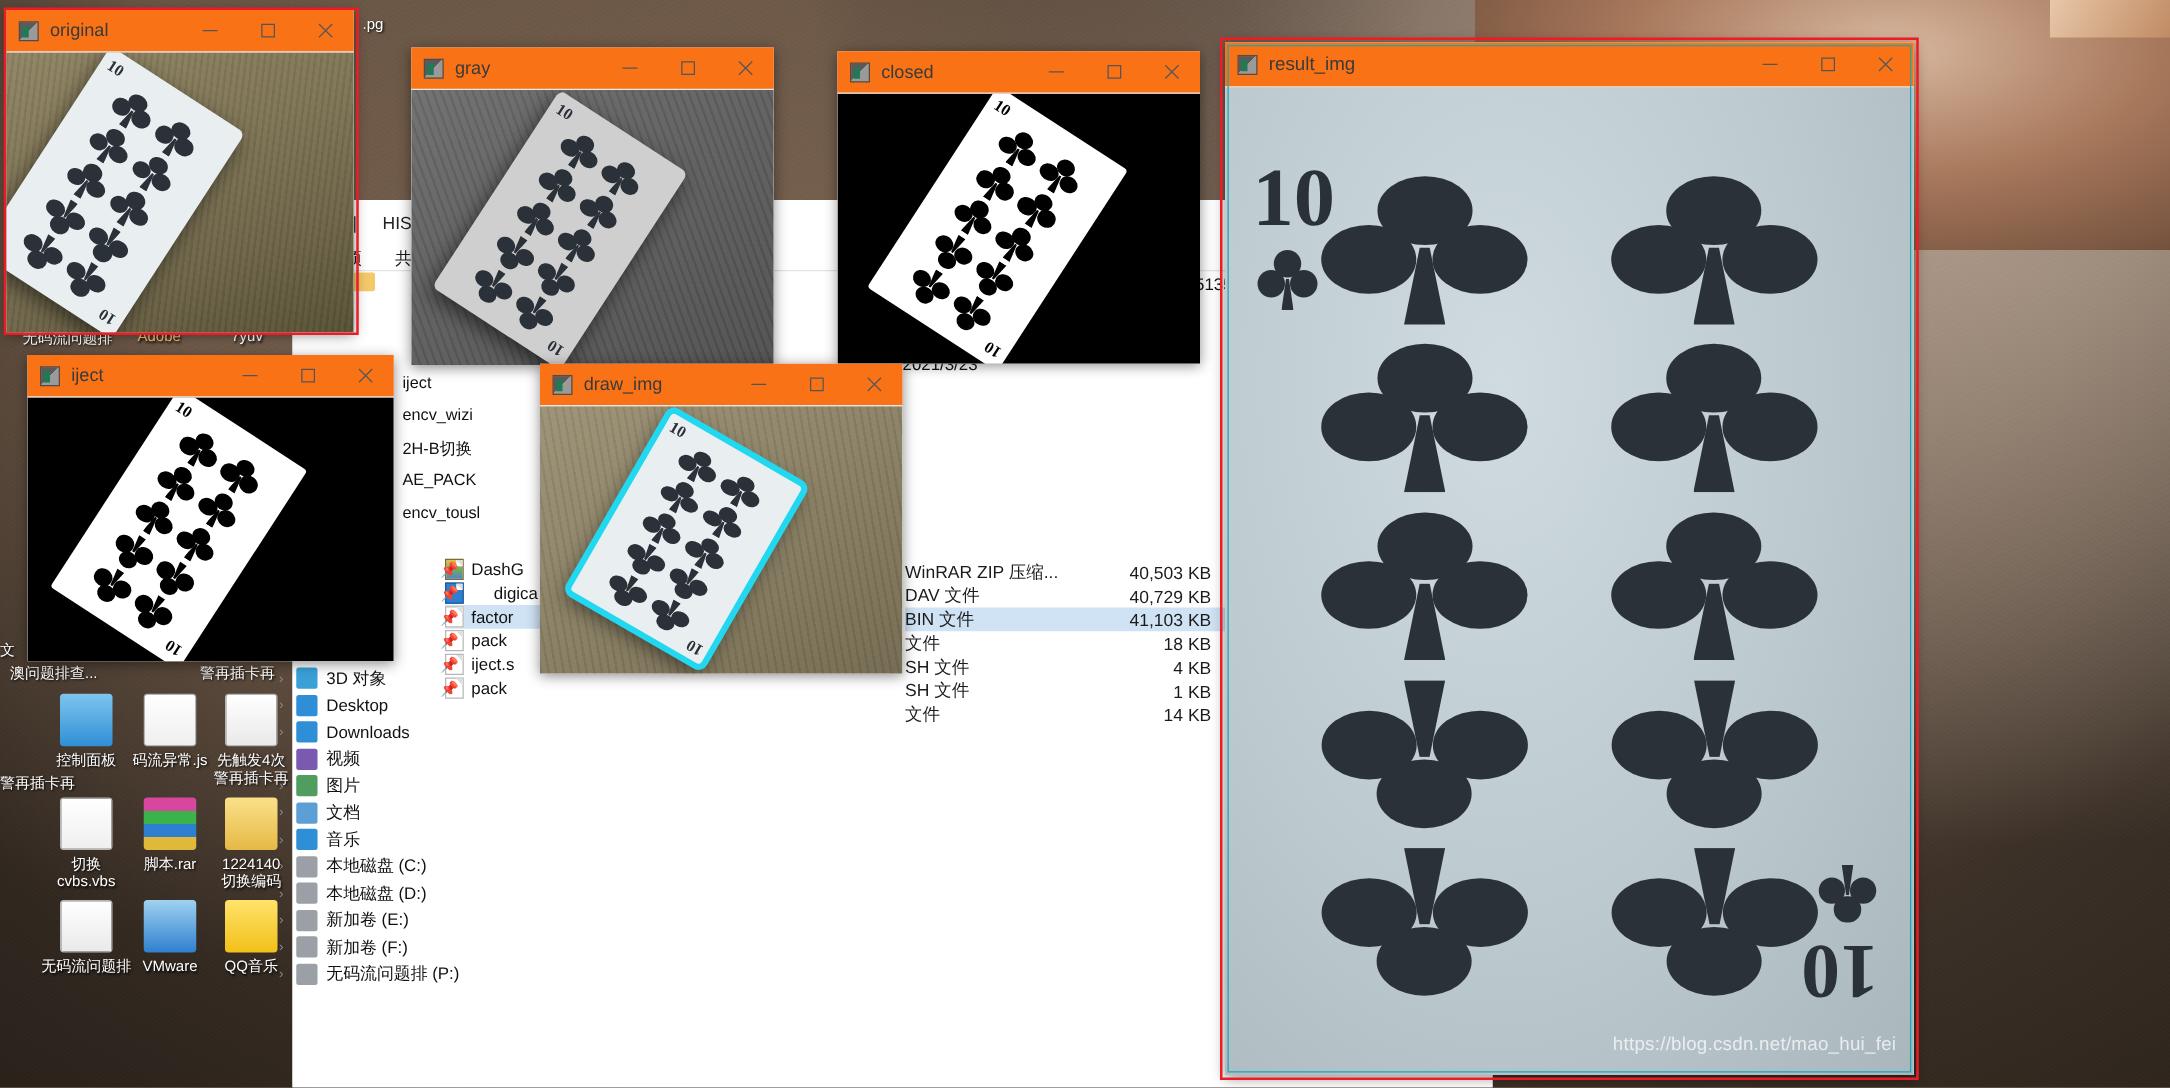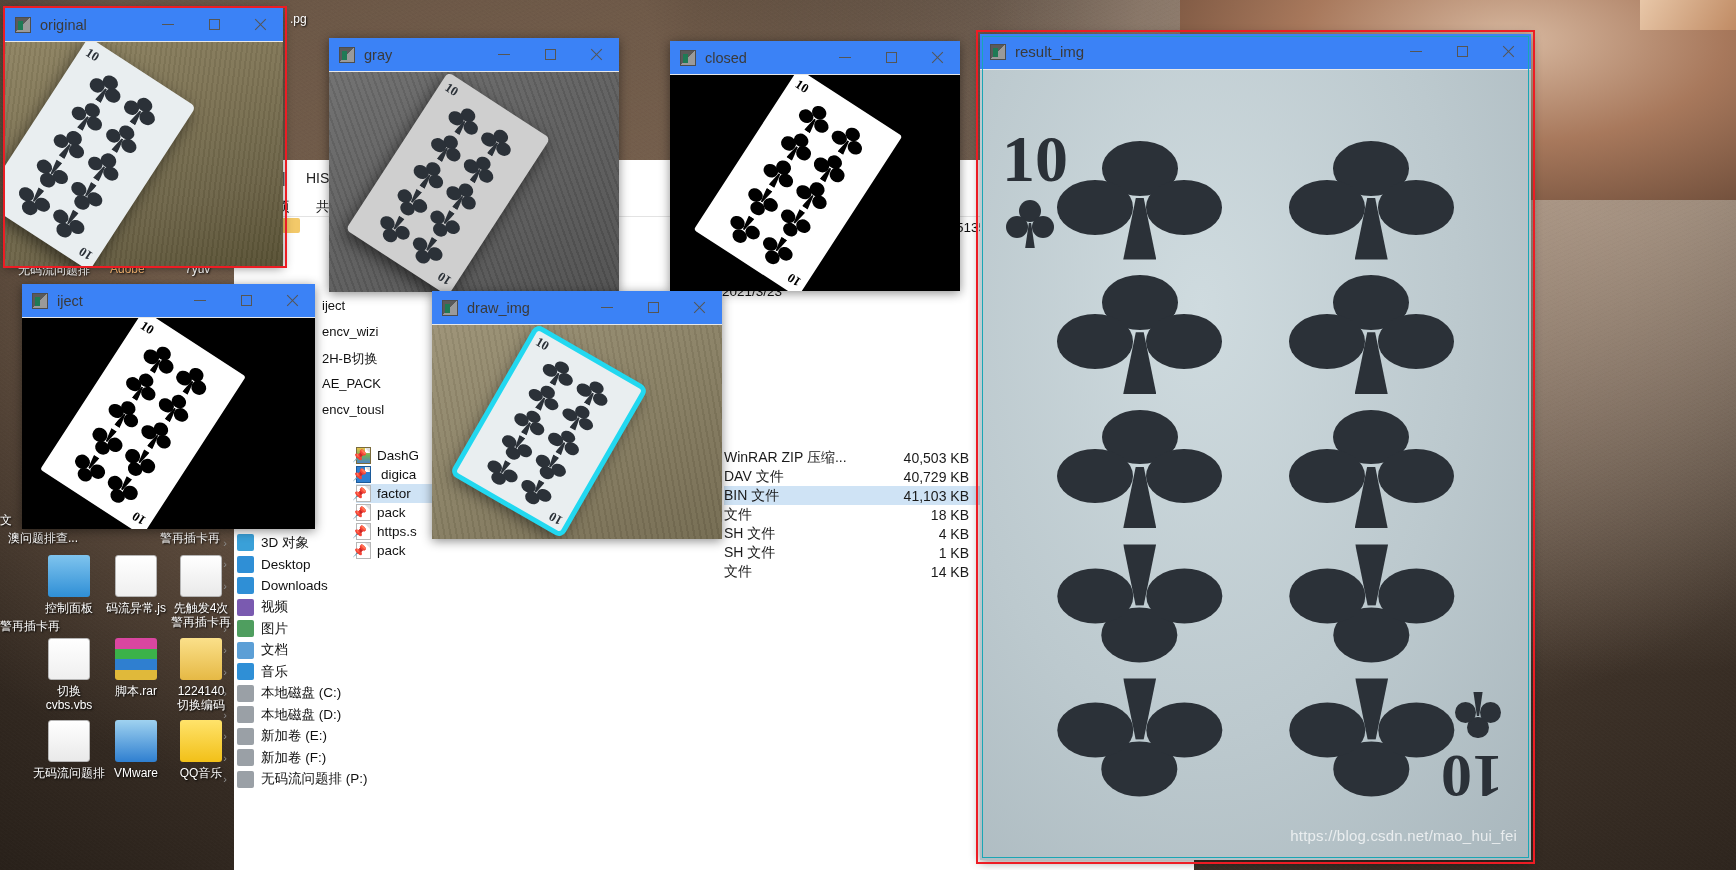--- a/index.html
+++ b/index.html
@@ -22,21 +22,21 @@
   #desktop::after{
     content:""; position:absolute; inset:0; opacity:.25;
     background-image:
       repeating-linear-gradient(37deg, rgba(255,255,255,.05) 0 1px, rgba(0,0,0,0) 1px 3px),
       repeating-linear-gradient(-23deg, rgba(0,0,0,.06) 0 1px, rgba(0,0,0,0) 1px 4px);
   }
 
   
   .win { position:absolute; background:#fff; box-shadow:0 2px 10px rgba(0,0,0,.45); }
   .titlebar {
-    height:34px; background:#3b82f6; display:flex; align-items:center;
+    height:34px; background:#f97316; display:flex; align-items:center;
     padding-left:10px; border-bottom:1px solid #e8e8e8;
   }
   .tb-icon { width:16px; height:16px; margin-right:9px; flex:none; position:relative;
     background:linear-gradient(135deg,#5a5a5a 0 48%, #9a9a9a 48% 100%); border:1px solid #4d4d4d; }
   .tb-icon::after{content:"";position:absolute;left:2px;top:3px;width:5px;height:9px;background:#1f7a55;}
   .tb-title { font-size:14.5px; color:#3a3a3a; flex:1; white-space:nowrap; overflow:hidden; }
   .tb-btns { display:flex; height:100%; }
   .tb-btn { width:46px; height:100%; display:flex; align-items:center; justify-content:center;
     color:#5a5a5a; font-size:13px; }
   .glyph-min{display:block;width:12px;height:1px;background:#555;}
@@ -191,33 +191,33 @@
     <span>快速访问</span>
   </div>
 
   <div id="exp-files" style="position:absolute;left:122px;top:286px;width:150px;">
       <div class="exp-row">
         <span class="fileicon" style="background: linear-gradient(rgb(231, 193, 74), rgb(111, 174, 90), rgb(78, 132, 200)); border: 1px solid rgb(122, 106, 58);"></span>
         <span style="margin-left: 6px;">DashG</span>
       </div>
       <div class="exp-row">
         <span class="fileicon" style="background: rgb(47, 127, 208); border: 1px solid rgb(28, 90, 153);"></span>
-        <span style="margin-left: 10px; text-align: right;">digica</span>
+        <span style="margin-left: 24px; text-align: right;">digica</span>
       </div>
       <div class="exp-row" style="background: rgb(207, 227, 245);">
         <span class="fileicon"></span>
         <span style="margin-left: 6px;">factor</span>
       </div>
       <div class="exp-row">
         <span class="fileicon"></span>
         <span style="margin-left: 6px;">pack</span>
       </div>
       <div class="exp-row">
         <span class="fileicon" style="background: rgb(255, 255, 255);"></span>
-        <span style="margin-left: 6px;">https.s</span>
+        <span style="margin-left: 6px;">iject.s</span>
       </div>
       <div class="exp-row">
         <span class="fileicon"></span>
         <span style="margin-left: 6px;">pack</span>
       </div>
     </div>
 
   <div id="exp-pins" style="position:absolute;left:118px;top:286px;width:16px;">
       <div class="exp-row" style="justify-content: center;">
         <span style="color:#9b9b9b;font-size:12px;">📌</span>

